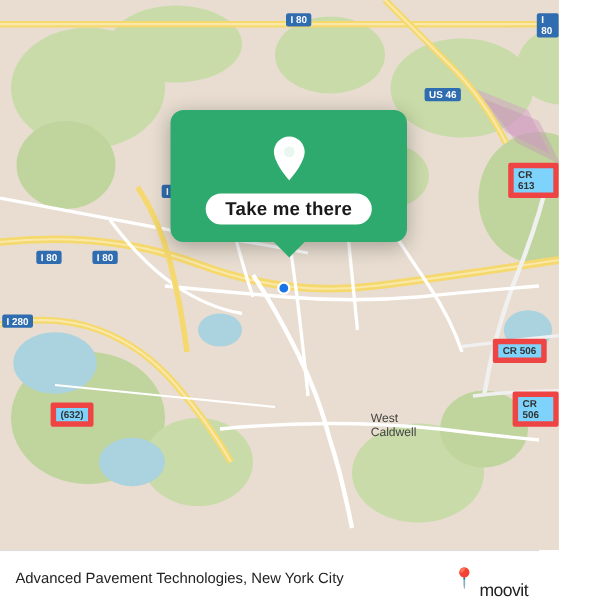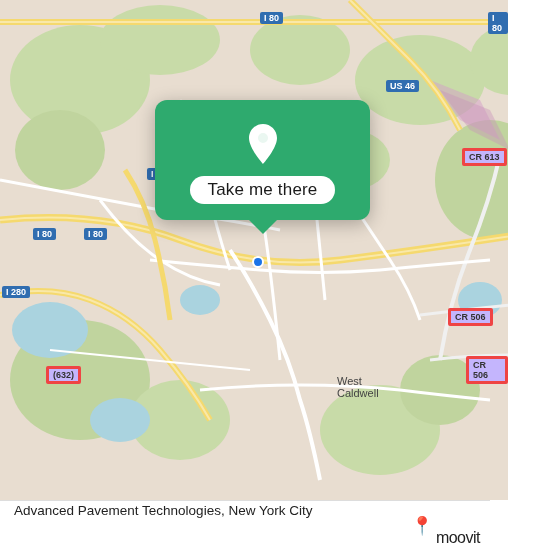--- a/index.html
+++ b/index.html
@@ -50,21 +50,21 @@
 
     .pin-icon {
       width: 48px;
       height: 48px;
       margin-bottom: 8px;
     }
 
     .popup-label {
       color: #1a1a1a;
       font-size: 17px;
-      font-weight: 400;
+      font-weight: 700;
       letter-spacing: 0.01em;
       background: #ffffff;
       border-radius: 20px;
       padding: 4px 18px;
       text-align: center;
       margin-top: 2px;
     }
 
     
     #attribution {
@@ -78,20 +78,21 @@
       border-radius: 2px;
     }
 
     
     #bottom-bar {
       width: 490px;
       height: 50px;
       background: #ffffff;
       border-top: 1px solid #ddd;
       display: flex;
+      align-items: center;
       padding: 0 10px 0 14px;
       position: absolute;
       bottom: 0;
       left: 0;
     }
 
     .moovit-logo {
       display: flex;
       align-items: center;
       margin-left: auto;
@@ -123,27 +124,27 @@
       background: #306db0;
       color: white;
       font-size: 9px;
       font-weight: bold;
       padding: 1px 4px;
       border-radius: 2px;
       font-family: Arial, sans-serif;
     }
     .highway-label-yellow {
       position: absolute;
-      background: #c4b5fd;
+      background: #7dd3fc;
       color: #333;
       font-size: 9px;
       font-weight: bold;
       padding: 1px 4px;
       border-radius: 2px;
-      border: 3px solid #ef4444;
+      border: 5px solid #ef4444;
     }
 
     .city-label {
       position: absolute;
       font-size: 11px;
       color: #444;
       font-weight: 500;
       margin-left: 44px;
     }
 

